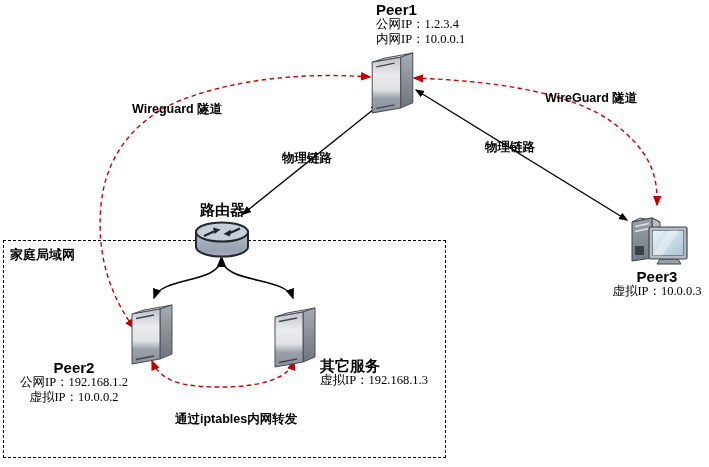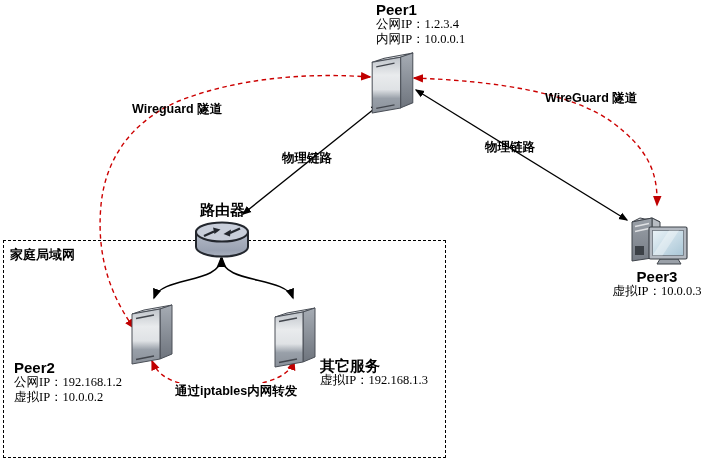--- a/index.html
+++ b/index.html
@@ -23,22 +23,22 @@
     position: absolute; left: 6px; top: 5px;
     font-size: 13px; font-weight: bold; white-space: nowrap;
   }
   .node-label { position: absolute; z-index: 4; font-size: 12.5px; line-height: 15px; white-space: nowrap; }
   .node-label .nm { display: block; font-weight: bold; font-size: 15px; }
   .node-label .ln { display: block; font-family: Liberation Serif, serif; }
   .edge-label {
     position: absolute; z-index: 4;
     font-size: 12.5px; font-weight: bold; white-space: nowrap;
   }
-  .edge-label.bg { background: #ffffff; padding: 0 1px; }
-  .ta-r { text-align: left; }
+  .edge-label.bg { background: #ffffff; padding: 0 1px; margin-top: 28px; }
+  .ta-r { text-align: center; }
   .ta-c { text-align: center; }
 </style>
 </head>
 <body>
 
 <div class="canvas">
 
   <svg width="0" height="0" style="position:absolute" aria-hidden="true">
     <defs>
       <marker id="mb" viewBox="0 0 10 10" refX="8.5" refY="5" markerWidth="7.2" markerHeight="7.2" orient="auto-start-reverse">

